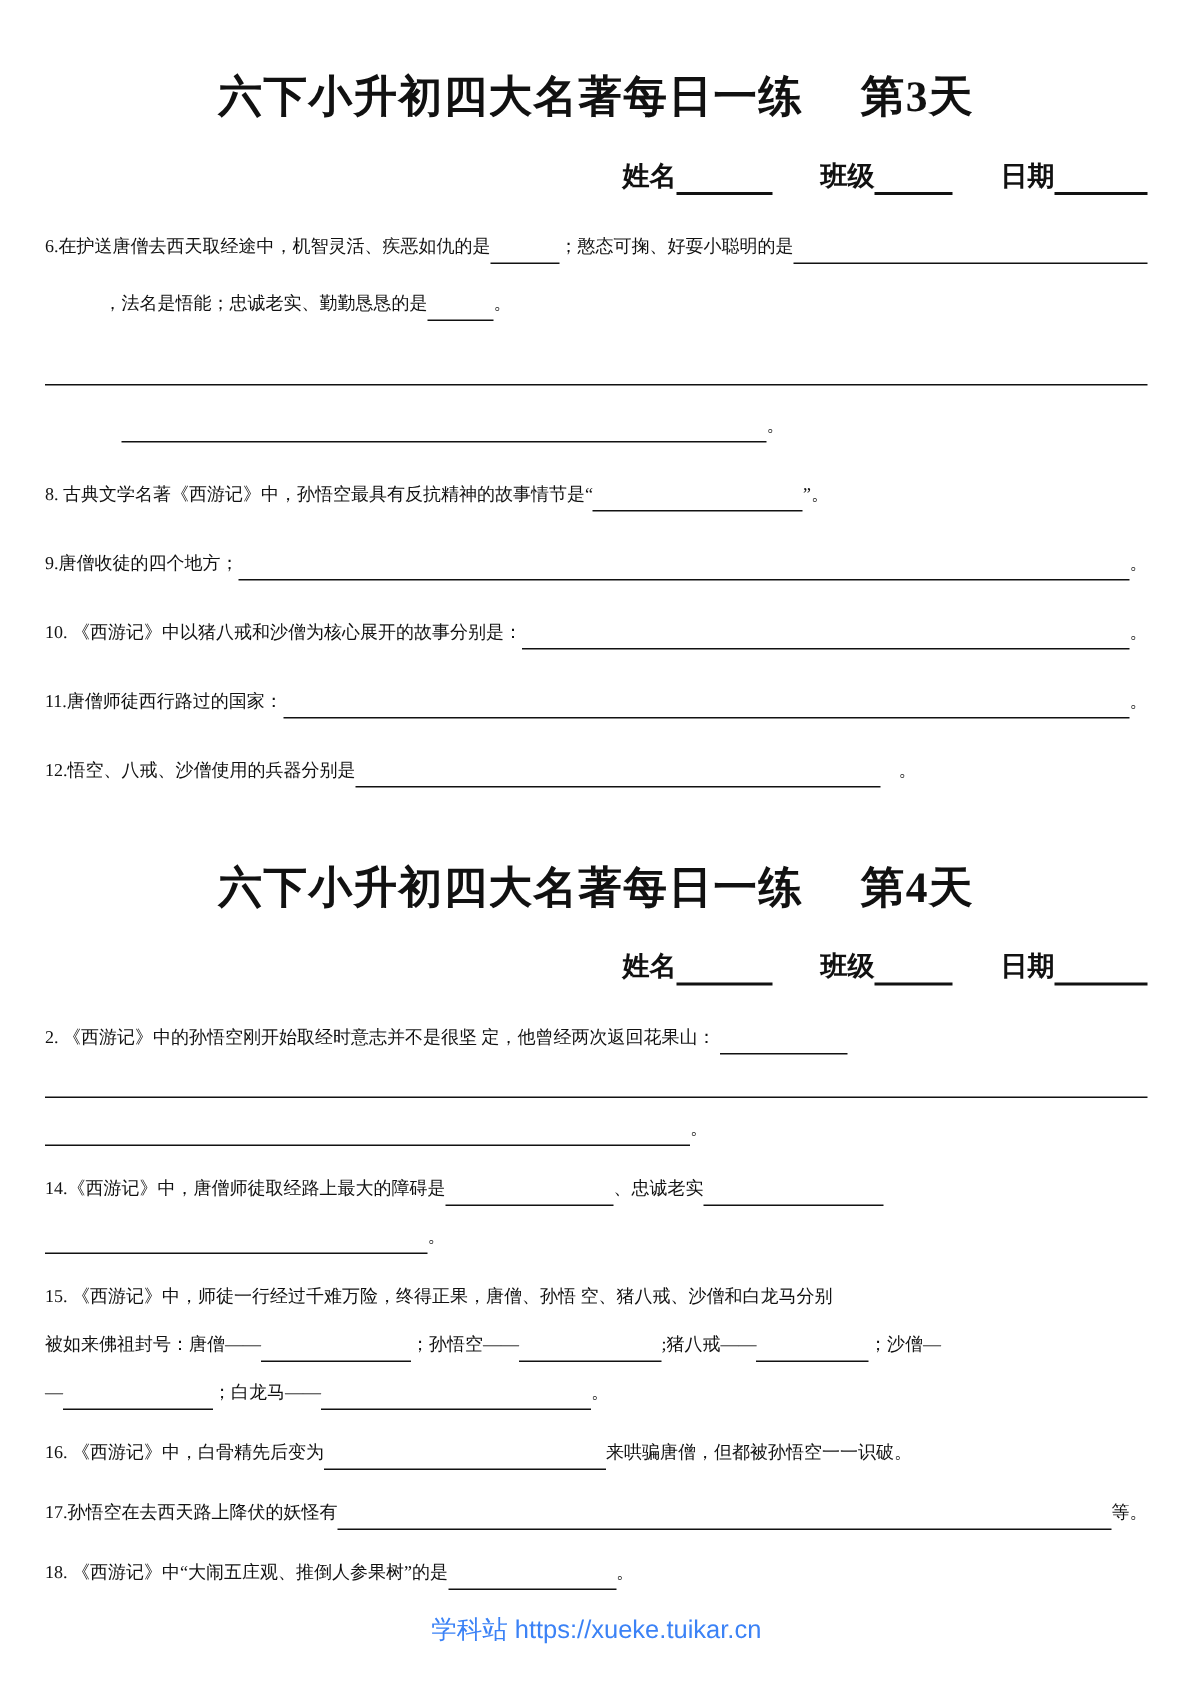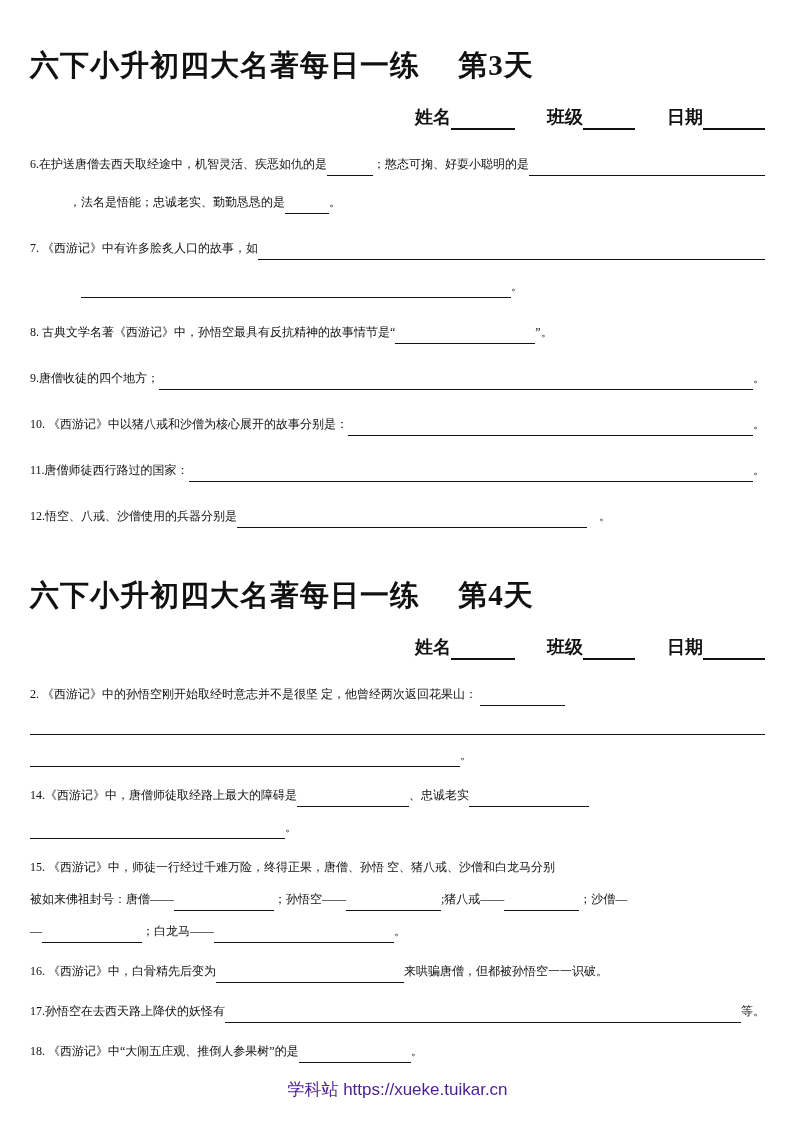--- a/index.html
+++ b/index.html
@@ -9,20 +9,21 @@
     box-sizing:border-box;
     padding:0 28px 0 30px;
     background:#ffffff;
     color:#111111;
     font-family:"Liberation Serif","DejaVu Serif",serif;
     overflow:hidden;
   }
   .sec-title{
     font-size:29px;
     font-weight:700;
+    text-align:center;
     line-height:38px;
     letter-spacing:1px;
     white-space:pre;
   }
   .section-1 .sec-title{margin-top:46px;}
   .section-2 .sec-title{margin-top:48px;}
   .sec-meta{
     margin-top:20px;
     text-align:right;
     font-size:18px;
@@ -82,21 +83,21 @@
         </span><span class="meta-item">
           <span class="meta-label">日期</span>
           <span class="meta-blank" style="width: 62px;"></span>
         </span></div>
     <div class="questions">
         <div class="question">
           <div class="q-line"><span class="q-text">6.在护送唐僧去西天取经途中，机智灵活、疾恶如仇的是</span><span class="q-blank" style="width: 46px;"></span><span class="q-text">；憨态可掬、好耍小聪明的是</span><span class="q-blank fill"></span></div>
           <div class="q-line"><span class="q-text">，法名是悟能；忠诚老实、勤勤恳恳的是</span><span class="q-blank" style="width: 44px;"></span><span class="q-text">。</span></div>
         </div>
         <div class="question">
-          <div class="q-line"><span class="q-text">7. 《西游记》中有许多脍炙人口的故事，如</span><span class="q-blank fill"></span></div>
+          <div class="q-line"><span class="q-blank fill"></span></div>
           <div class="q-line"><span class="q-text">　</span><span class="q-blank" style="width: 430px;"></span><span class="q-text">。</span></div>
         </div>
         <div class="question">
           <div class="q-line"><span class="q-text">8. 古典文学名著《西游记》中，孙悟空最具有反抗精神的故事情节是“</span><span class="q-blank" style="width: 140px;"></span><span class="q-text">”。</span></div>
         </div>
         <div class="question">
           <div class="q-line"><span class="q-text">9.唐僧收徒的四个地方；</span><span class="q-blank fill"></span><span class="q-text">。</span></div>
         </div>
         <div class="question">
           <div class="q-line"><span class="q-text">10. 《西游记》中以猪八戒和沙僧为核心展开的故事分别是：</span><span class="q-blank fill"></span><span class="q-text">。</span></div>
@@ -142,15 +143,15 @@
         </div>
         <div class="question">
           <div class="q-line"><span class="q-text">17.孙悟空在去西天路上降伏的妖怪有</span><span class="q-blank fill"></span><span class="q-text">等。</span></div>
         </div>
         <div class="question">
           <div class="q-line"><span class="q-text">18. 《西游记》中“大闹五庄观、推倒人参果树”的是</span><span class="q-blank" style="width: 112px;"></span><span class="q-text">。</span></div>
         </div>
       </div>
   </div>
 
-  <div class="page-footer" style="color: #4c1d95;">学科站 https://xueke.tuikar.cn</div>
+  <div class="page-footer" style="color: #3b82f6;">学科站 https://xueke.tuikar.cn</div>
 
 </div>
 
 </body></html>

